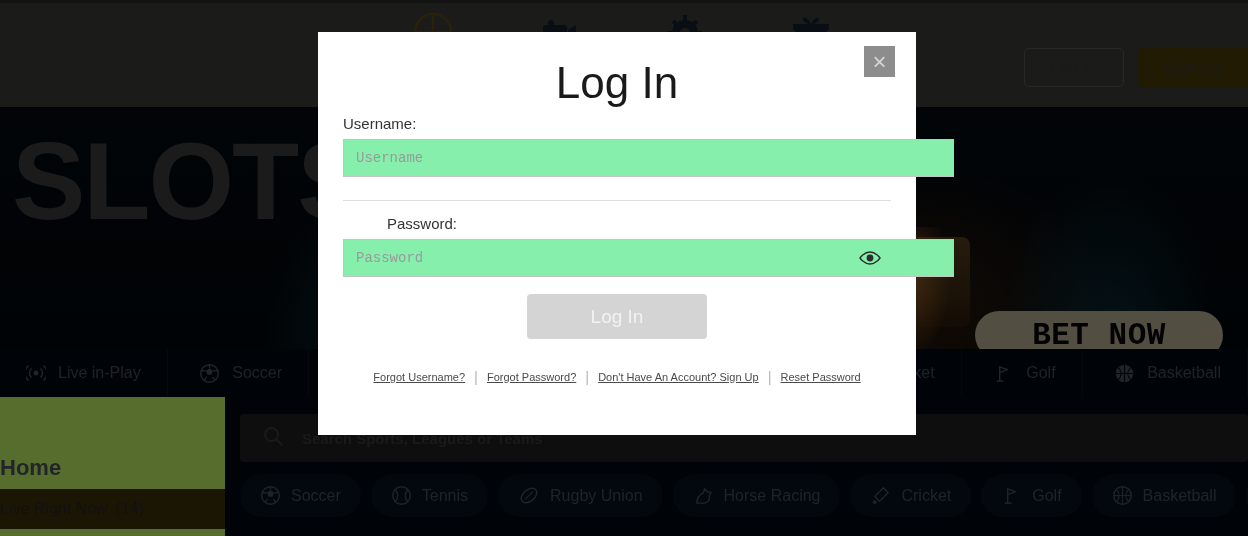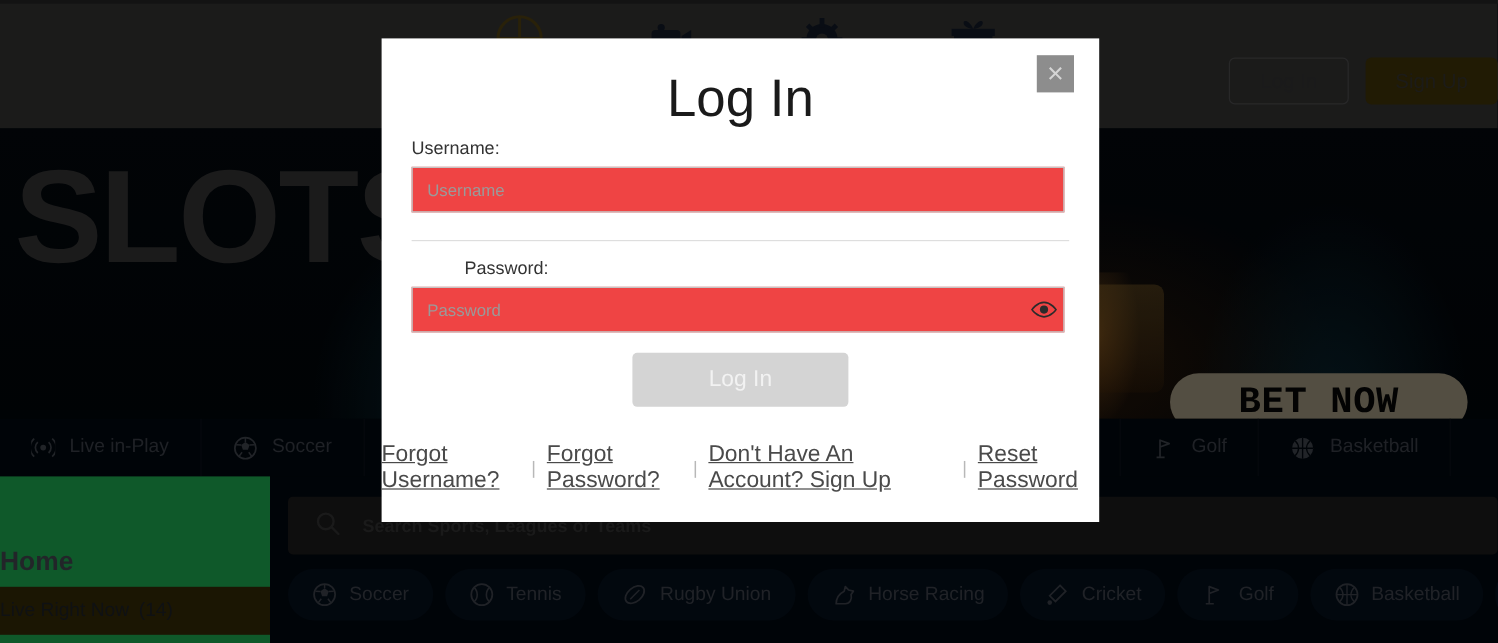--- a/index.html
+++ b/index.html
@@ -78,32 +78,32 @@
   }
 
   .hero-figL { position: absolute; left: 880px; top: 120px; width: 70px; height: 130px;
     background: radial-gradient(ellipse at 50% 40%, rgba(190,120,40,.55), transparent 70%); }
   .hero-slot { position: absolute; left: 900px; top: 130px; width: 70px; height: 90px;
     background: linear-gradient(180deg, rgba(200,150,60,.35), rgba(90,50,10,.2)); border-radius: 8px; }
 
   
   .sports-strip {
     position: absolute; top: 349px; left: 0; width: 1248px; height: 48px;
-    background: #020a12; display: flex; align-items: center;
+    background: #020a12; display: flex; align-items: center; justify-content: space-between;
   }
   .strip-item {
     height: 48px; display: flex; align-items: center; gap: 12px;
     padding: 0 26px; color: #454b55; font-size: 16px;
     border-right: 1px solid #0d1520;
   }
   .strip-item.last { border-right: none; }
   .strip-icon { display: flex; align-items: center; color: #4a505a; }
 
   
-  .sidebar { position: absolute; top: 397px; left: 0; width: 225px; height: 139px; background: #22c55e; }
+  .sidebar { position: absolute; top: 397px; left: 0; width: 225px; height: 139px; background: #bef264; }
   .sb-home {
     position: absolute; top: 50px; left: 0; width: 225px; height: 42px;
     display: flex; align-items: center; padding-left: 0px;
     font-size: 22px; font-weight: 700; color: #4d535c;
   }
   .sb-live {
     position: absolute; top: 92px; left: 0; width: 225px; height: 40px;
     background: #3d3208; display: flex; align-items: center;
     font-size: 16px; color: #22262c;
   }
@@ -140,42 +140,42 @@
     position: absolute; right: 21px; top: 14px; width: 31px; height: 31px;
     background: #8d8d8d; display: flex; align-items: center; justify-content: center;
     color: #d5d5d5; font-size: 24px; line-height: 1; font-weight: 300;
   }
   .field-label {
     position: absolute; font-size: 15px; font-weight: 400; color: #333;
   }
   .lbl-user { left: 25px; top: 83px; }
   .lbl-pass { left: 25px; top: 183px; margin-left: 44px; }
   .txt-input {
-    position: absolute; left: 25px; width: 544px; height: 38px;
-    border: 1px solid #c4c4c4; background: #ef4444;
+    position: absolute; left: 25px; width: 611px; height: 38px;
+    border: 1px solid #c4c4c4; background: #86efac;
     font-size: 14px; color: #333; padding: 0 12px;
-    font-family: Liberation Sans, sans-serif;
+    font-family: Liberation Mono, monospace;
   }
   .txt-input::placeholder { color: #9a9a9a; }
   .inp-user { top: 107px; }
   .inp-pass { top: 207px; }
   .eye-btn {
     position: absolute; right: 35px; top: 215px; width: 22px; height: 22px;
     display: flex; align-items: center; justify-content: center; color: #333;
   }
   .divider { position: absolute; left: 25px; top: 168px; width: 548px; height: 1px; background: #dedede; }
   .btn-login-modal {
     position: absolute; left: 209px; top: 262px; width: 180px; height: 45px;
     background: #d4d4d4; border: none; border-radius: 4px;
     color: #f2f2f2; font-size: 19px;
     font-family: "Liberation Sans", sans-serif;
   }
   .links { position: absolute; left: 0; top: 336px; width: 598px;
     display: flex; align-items: center; justify-content: center; }
-  .links a { color: #4a4a4a; font-size: 19px; text-decoration: underline; }
+  .links a { color: #4a4a4a; font-size: 11px; text-decoration: underline; }
   .sep { color: #b8b8b8; margin: 0 9px; font-size: 15px; }
 </style>
 </head>
 <body>
 
 <div id="app">
 
   <div id="page">
 
     <div class="site-header">

